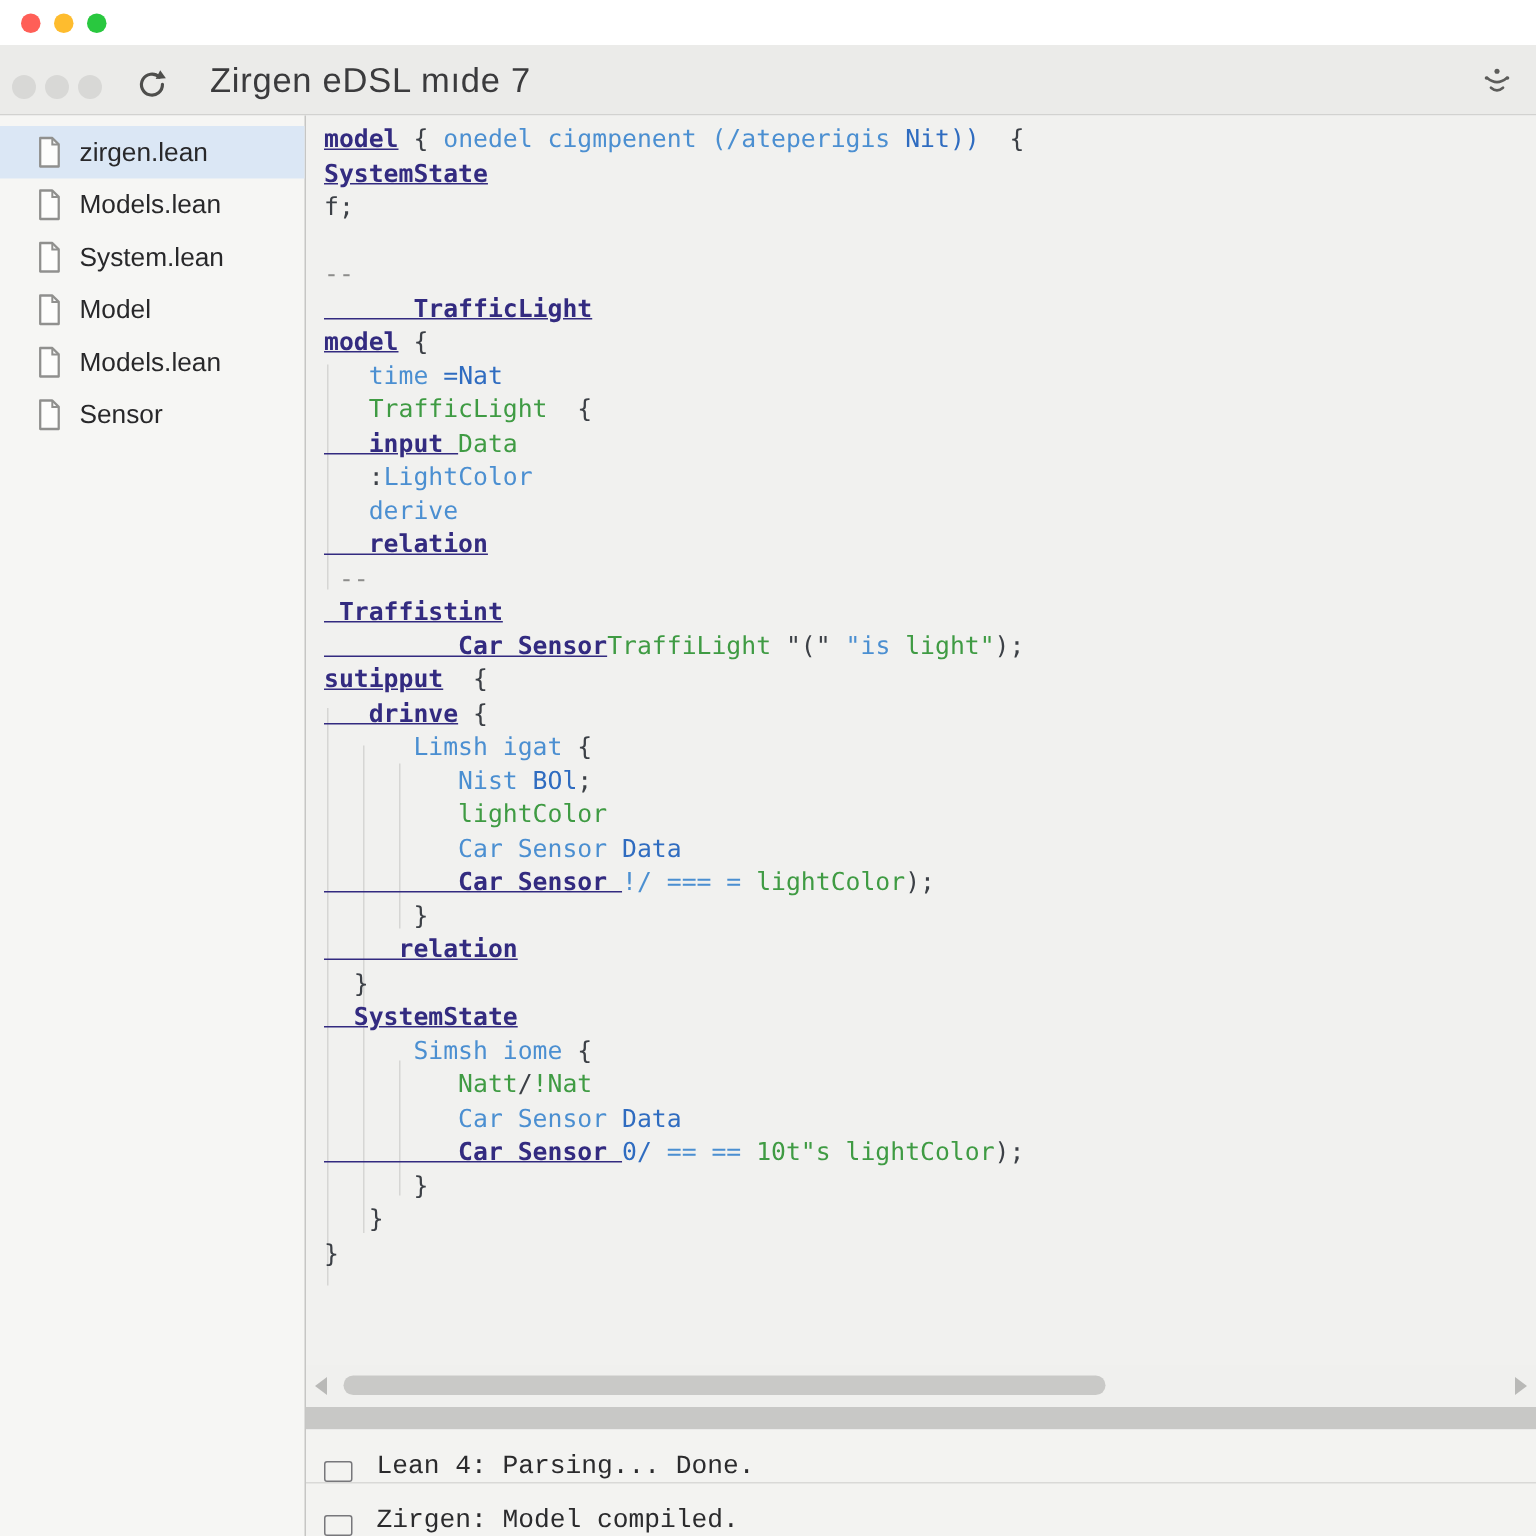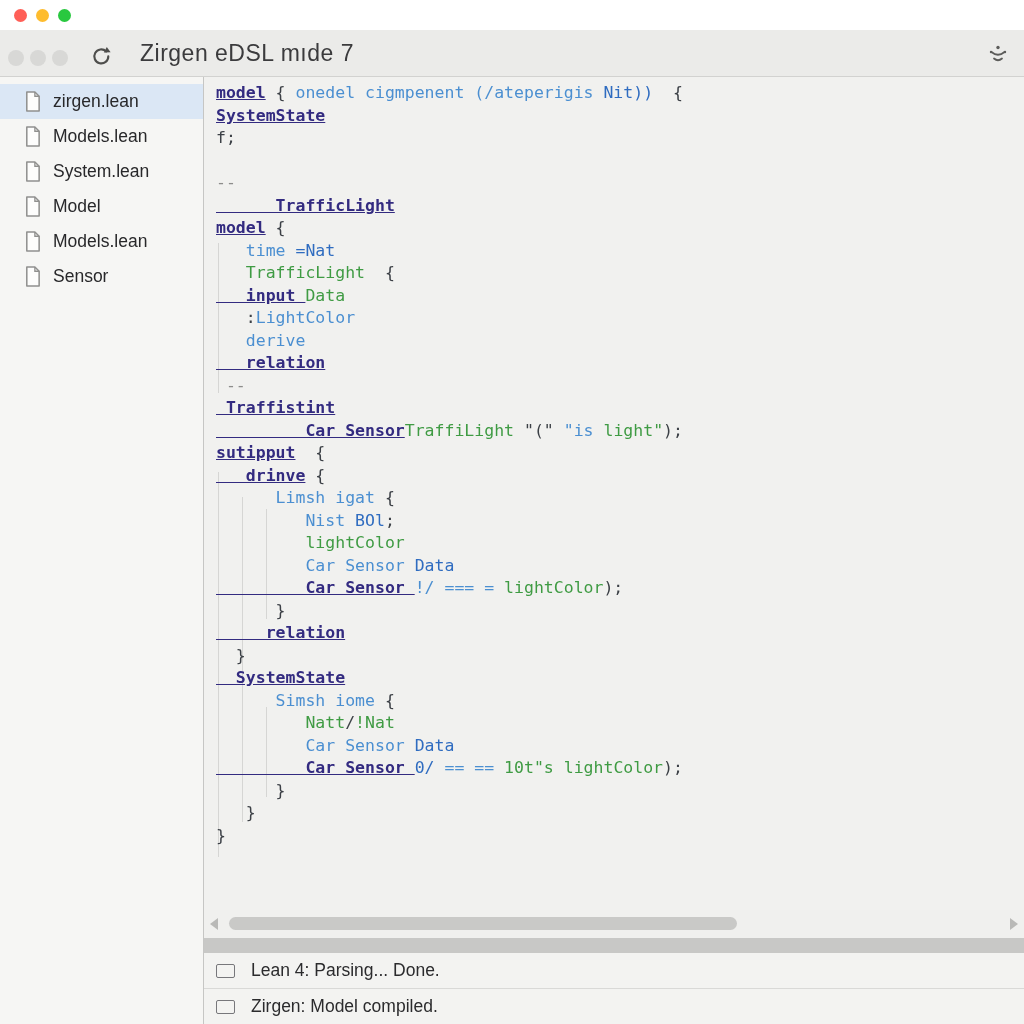--- a/index.html
+++ b/index.html
@@ -45,21 +45,21 @@
   .indent-guide{position:absolute;width:1px;background:#d6d6d4;}
   
   .hscroll{position:absolute;left:0;right:0;top:833px;height:28px;background:#f0f0ee;}
   .scroll-thumb{position:absolute;left:25px;width:508px;top:7px;height:13px;border-radius:7px;background:#c9c9c7;cursor:pointer;}
   .arrow-btn{position:absolute;top:8px;width:0;height:0;border-top:6px solid transparent;border-bottom:6px solid transparent;cursor:pointer;}
   .arrow-btn.left{left:6px;border-right:8px solid #b9b9b7;}
   .arrow-btn.right{right:6px;border-left:8px solid #b9b9b7;}
   
   .panel-bar{position:absolute;left:0;right:0;top:861px;height:15px;background:#c8c8c6;cursor:row-resize;}
   .status-rows{position:absolute;left:0;right:0;top:876px;bottom:0;background:#f3f3f1;}
-  .status-row{height:35px;display:flex;align-items:center;padding-left:12px;border-bottom:1px solid #d9d9d7;}
+  .status-row{height:35px;display:flex;align-items:flex-end;padding-left:12px;border-bottom:1px solid #d9d9d7;font-family:Liberation Mono, monospace;}
   .status-row:last-child{border-bottom:none;}
   .status-square{width:17px;height:12px;border:1.5px solid #77777b;border-radius:2px;margin-right:16px;flex:0 0 auto;}
   .status-text{font-size:17.5px;color:#2b2b2d;}
 </style>
 </head>
 <body>
 
 <div class="titlebar">
   <div class="tl red" style="background:#ff5f57"></div>
   <div class="tl yellow" style="background:#febc2e"></div>

